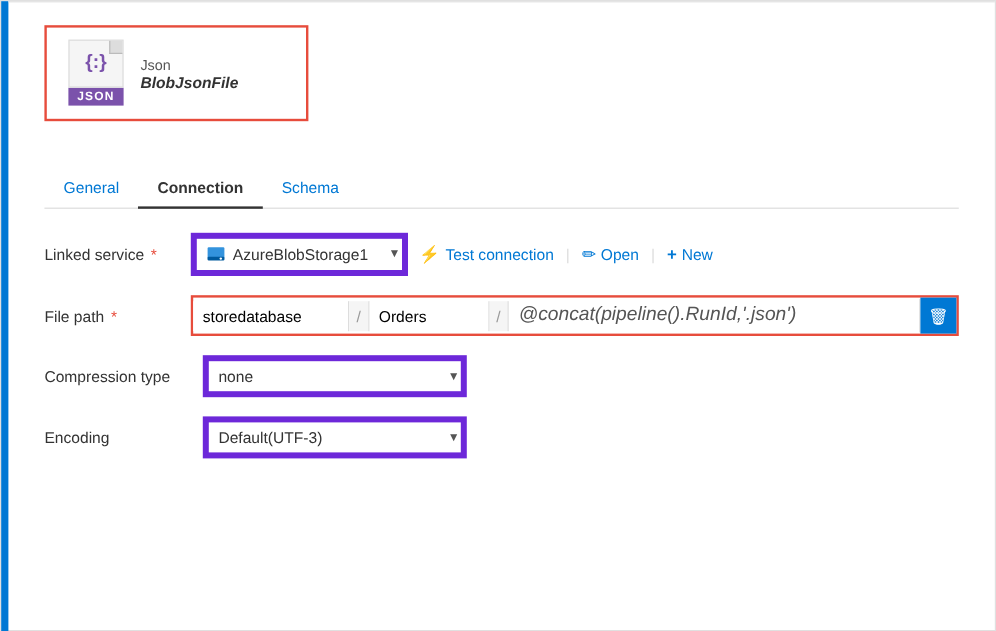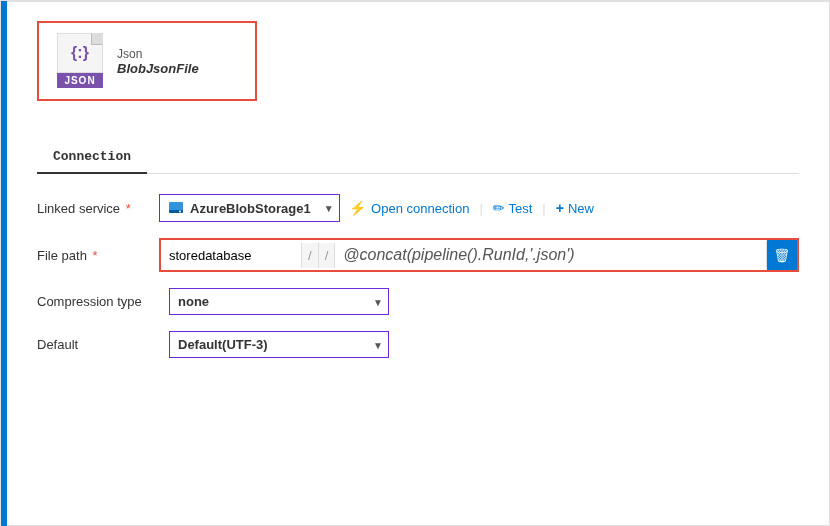--- a/index.html
+++ b/index.html
@@ -143,21 +143,20 @@
       font-size: 13px;
       color: #0078d4;
       border-bottom: 2px solid transparent;
       margin-bottom: -1px;
     }
 
     .tab.active {
       color: #333;
       font-weight: 600;
       border-bottom: 2px solid #333;
-      font-family: Liberation Mono, monospace;
     }
 
     
     .form-area {
       display: flex;
       flex-direction: column;
       gap: 16px;
     }
 
     .form-row {
@@ -186,30 +185,29 @@
       flex: 1;
     }
 
     .select-wrapper {
       position: relative;
       display: inline-flex;
       align-items: center;
     }
 
     .select-box {
-      border: 1px solid #6d28d9;
+      border: 5px solid #6d28d9;
       padding: 5px 28px 5px 8px;
       font-size: 13px;
       background: #fff;
       display: flex;
       align-items: center;
       gap: 6px;
       cursor: pointer;
       min-width: 180px;
-      font-weight: bold;
     }
 
     .select-box-wide {
       min-width: 220px;
     }
 
     .select-dropdown-icon {
       position: absolute;
       right: 6px;
       top: 50%;
@@ -311,21 +309,23 @@
         </div>
         <div class="json-label-bar">JSON</div>
       </div>
       <div class="dataset-info">
         <span class="dataset-type">Json</span>
         <span class="dataset-name">BlobJsonFile</span>
       </div>
     </div>
 
     <div class="tabs">
+      <div class="tab">General</div>
       <div class="tab active">Connection</div>
+      <div class="tab">Schema</div>
     </div>
 
     <div class="form-area">
 
       <div class="form-row">
         <div class="form-label">
           <span>Linked service</span><span class="required-star"> *</span>
         </div>
         <div class="linked-service-row">
           <div class="select-wrapper">
@@ -335,46 +335,47 @@
                 <rect x="1" y="10" width="14" height="3" rx="1" fill="#005a9e"></rect>
                 <circle cx="12" cy="11.5" r="1" fill="#fff"></circle>
               </svg>
               <span>AzureBlobStorage1</span>
             </div>
             <span class="select-dropdown-icon">▼</span>
           </div>
 
           <span class="action-link">
             <span style="font-size:14px;">⚡</span>
-            <span>Open connection</span>
+            <span>Test connection</span>
           </span>
 
           <span class="action-separator">|</span>
 
           <span class="action-link">
             <span style="font-size:14px;">✏</span>
-            <span>Test</span>
+            <span>Open</span>
           </span>
 
           <span class="action-separator">|</span>
 
           <span class="action-link">
             <span style="font-size:14px; font-weight:bold;">+</span>
             <span>New</span>
           </span>
         </div>
       </div>
 
       <div class="form-row">
         <div class="form-label">
           <span>File path</span><span class="required-star"> *</span>
         </div>
         <div class="file-path-inputs">
-          <input class="path-input" type="text" style="width: 141px;" value="storedatabase">
+          <input class="path-input" type="text" style="width: 130px;" value="storedatabase">
           <span class="path-separator">/</span>
+          <input class="path-input" type="text" style="width: 100px;" value="Orders">
           <span class="path-separator">/</span>
           <input class="path-expression" type="text" value="@concat(pipeline().RunId,'.json')" style="">
           <button class="delete-btn">
             <span>🗑</span>
           </button>
         </div>
       </div>
 
       <div class="form-row compression-row">
         <div class="form-label">
@@ -383,21 +384,21 @@
         <div class="select-wrapper">
           <div class="select-box select-box-wide">
             <span>none</span>
           </div>
           <span class="select-dropdown-icon">▼</span>
         </div>
       </div>
 
       <div class="form-row encoding-row">
         <div class="form-label">
-          <span>Default</span>
+          <span>Encoding</span>
         </div>
         <div class="select-wrapper">
           <div class="select-box select-box-wide">
             <span>Default(UTF-3)</span>
           </div>
           <span class="select-dropdown-icon">▼</span>
         </div>
       </div>
 
     </div>

